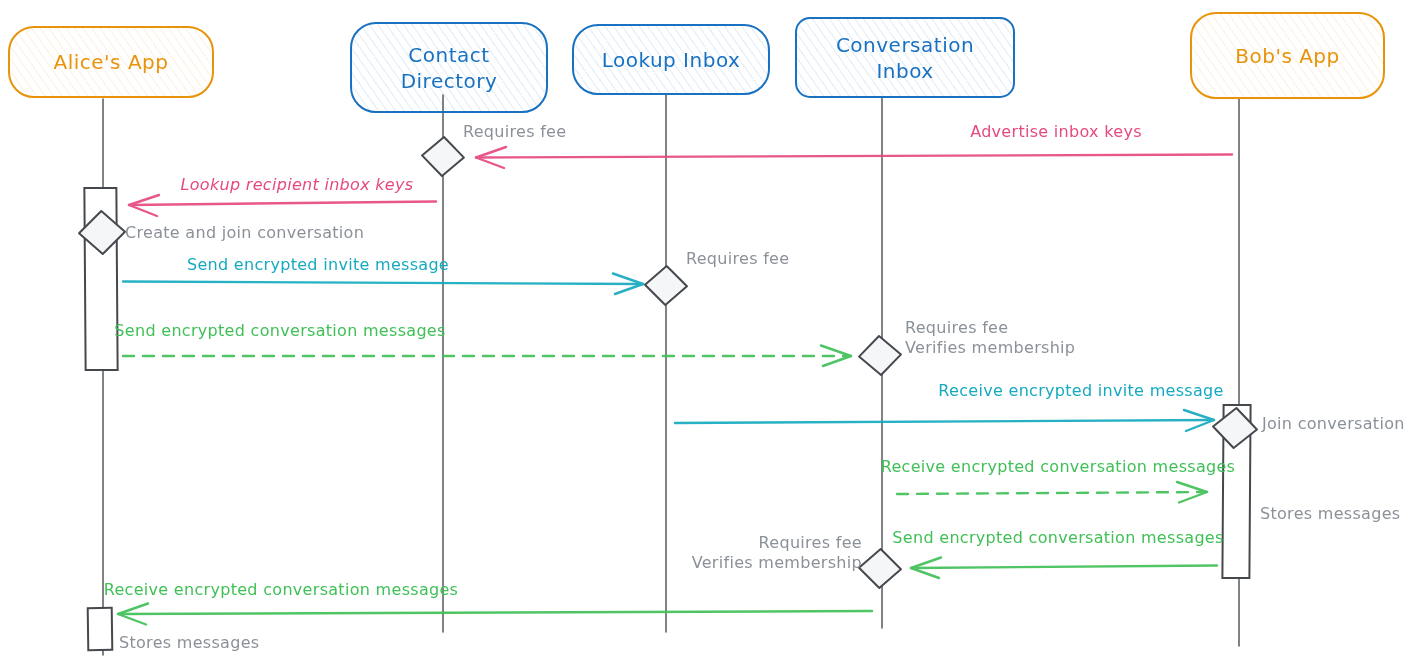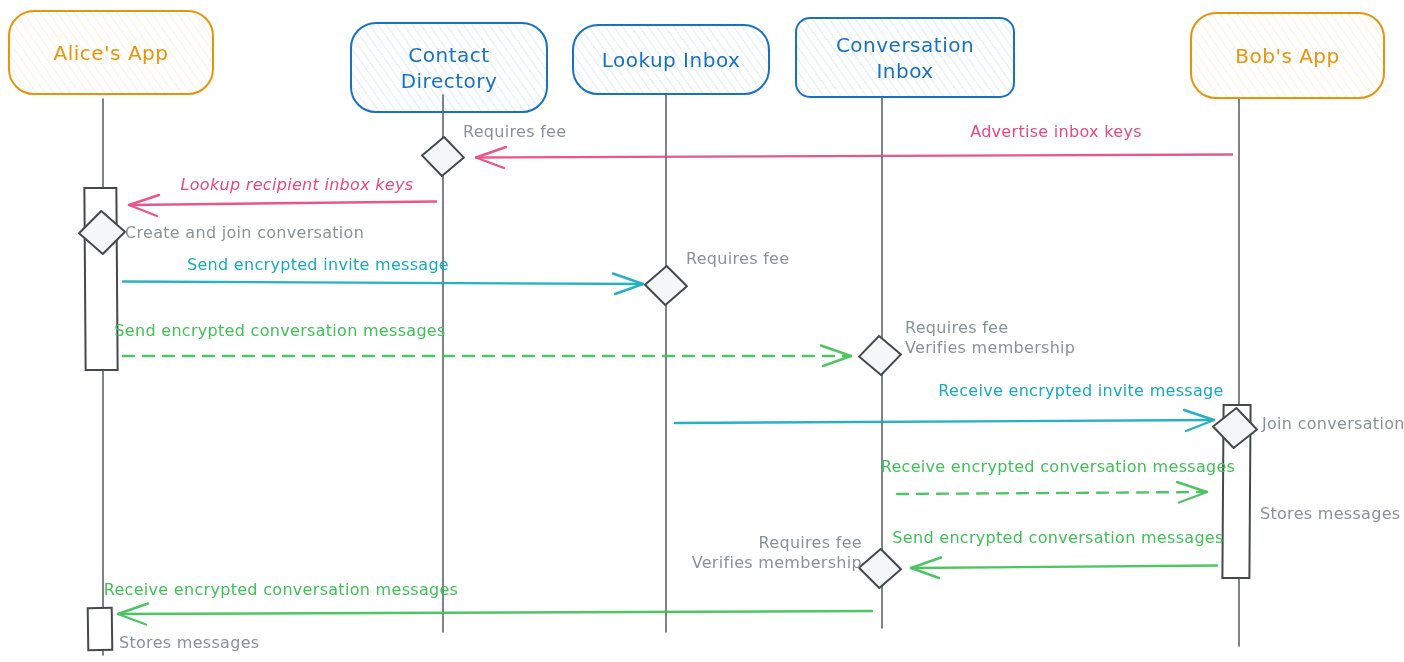--- a/index.html
+++ b/index.html
@@ -109,21 +109,21 @@
     </g>
 
     <path class="gate" d="M443 137 L464 156.5 L443 176 L422 156.5 Z" transform="rotate(3 443 156)"></path>
     <path class="gate" d="M102 211 L125 232.5 L102 254 L79 232.5 Z" transform="rotate(-2 102 232)"></path>
     <path class="gate" d="M666 266 L687 285.5 L666 305 L645 285.5 Z" transform="rotate(2 666 285)"></path>
     <path class="gate" d="M880 336 L901 355.5 L880 375 L859 355.5 Z" transform="rotate(-3 880 355)"></path>
     <path class="gate" d="M1235 408 L1257 428 L1235 448 L1213 428 Z" transform="rotate(4 1235 428)"></path>
     <path class="gate" d="M880 549 L901 568.5 L880 588 L859 568.5 Z" transform="rotate(2 880 568)"></path>
   </svg>
 
-  <div class="actor orange" style="left:8px;top:10px;width:206px;height:85px;">
+  <div class="actor orange" style="left:8px;top:26px;width:206px;height:72px;">
     <span>Alice's App</span>
   </div>
   <div class="actor blue" style="left:350px;top:22px;width:198px;height:91px;">
     <span>Contact Directory</span>
   </div>
   <div class="actor blue" style="left:572px;top:24px;width:198px;height:71px;">
     <span>Lookup Inbox</span>
   </div>
   <div class="actor blue" style="left:795px;top:17px;width:220px;height:81px;border-radius:15px;">
     <span>Conversation Inbox</span>

